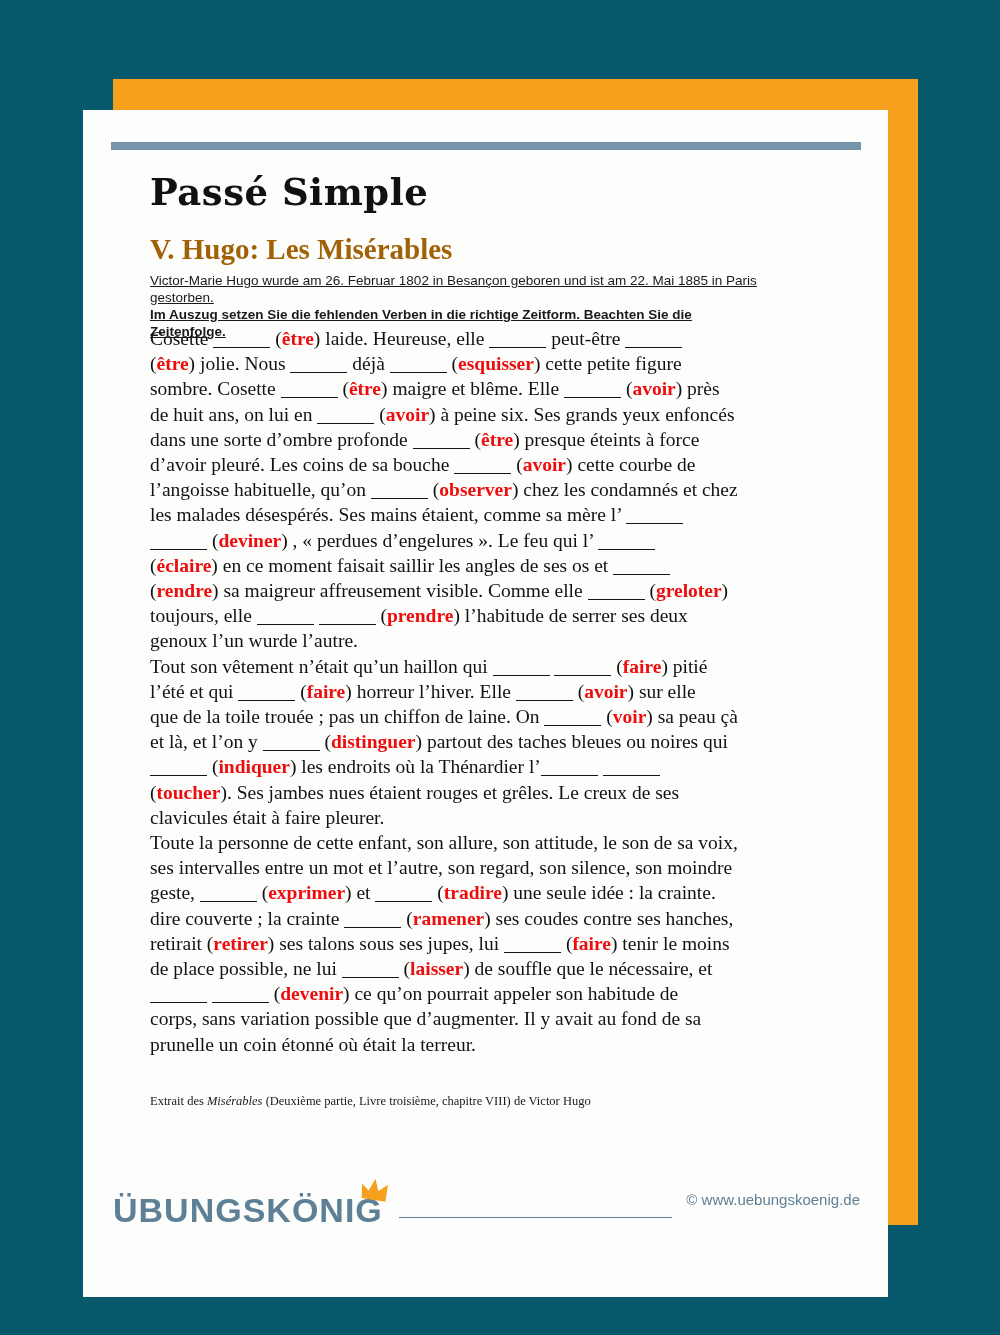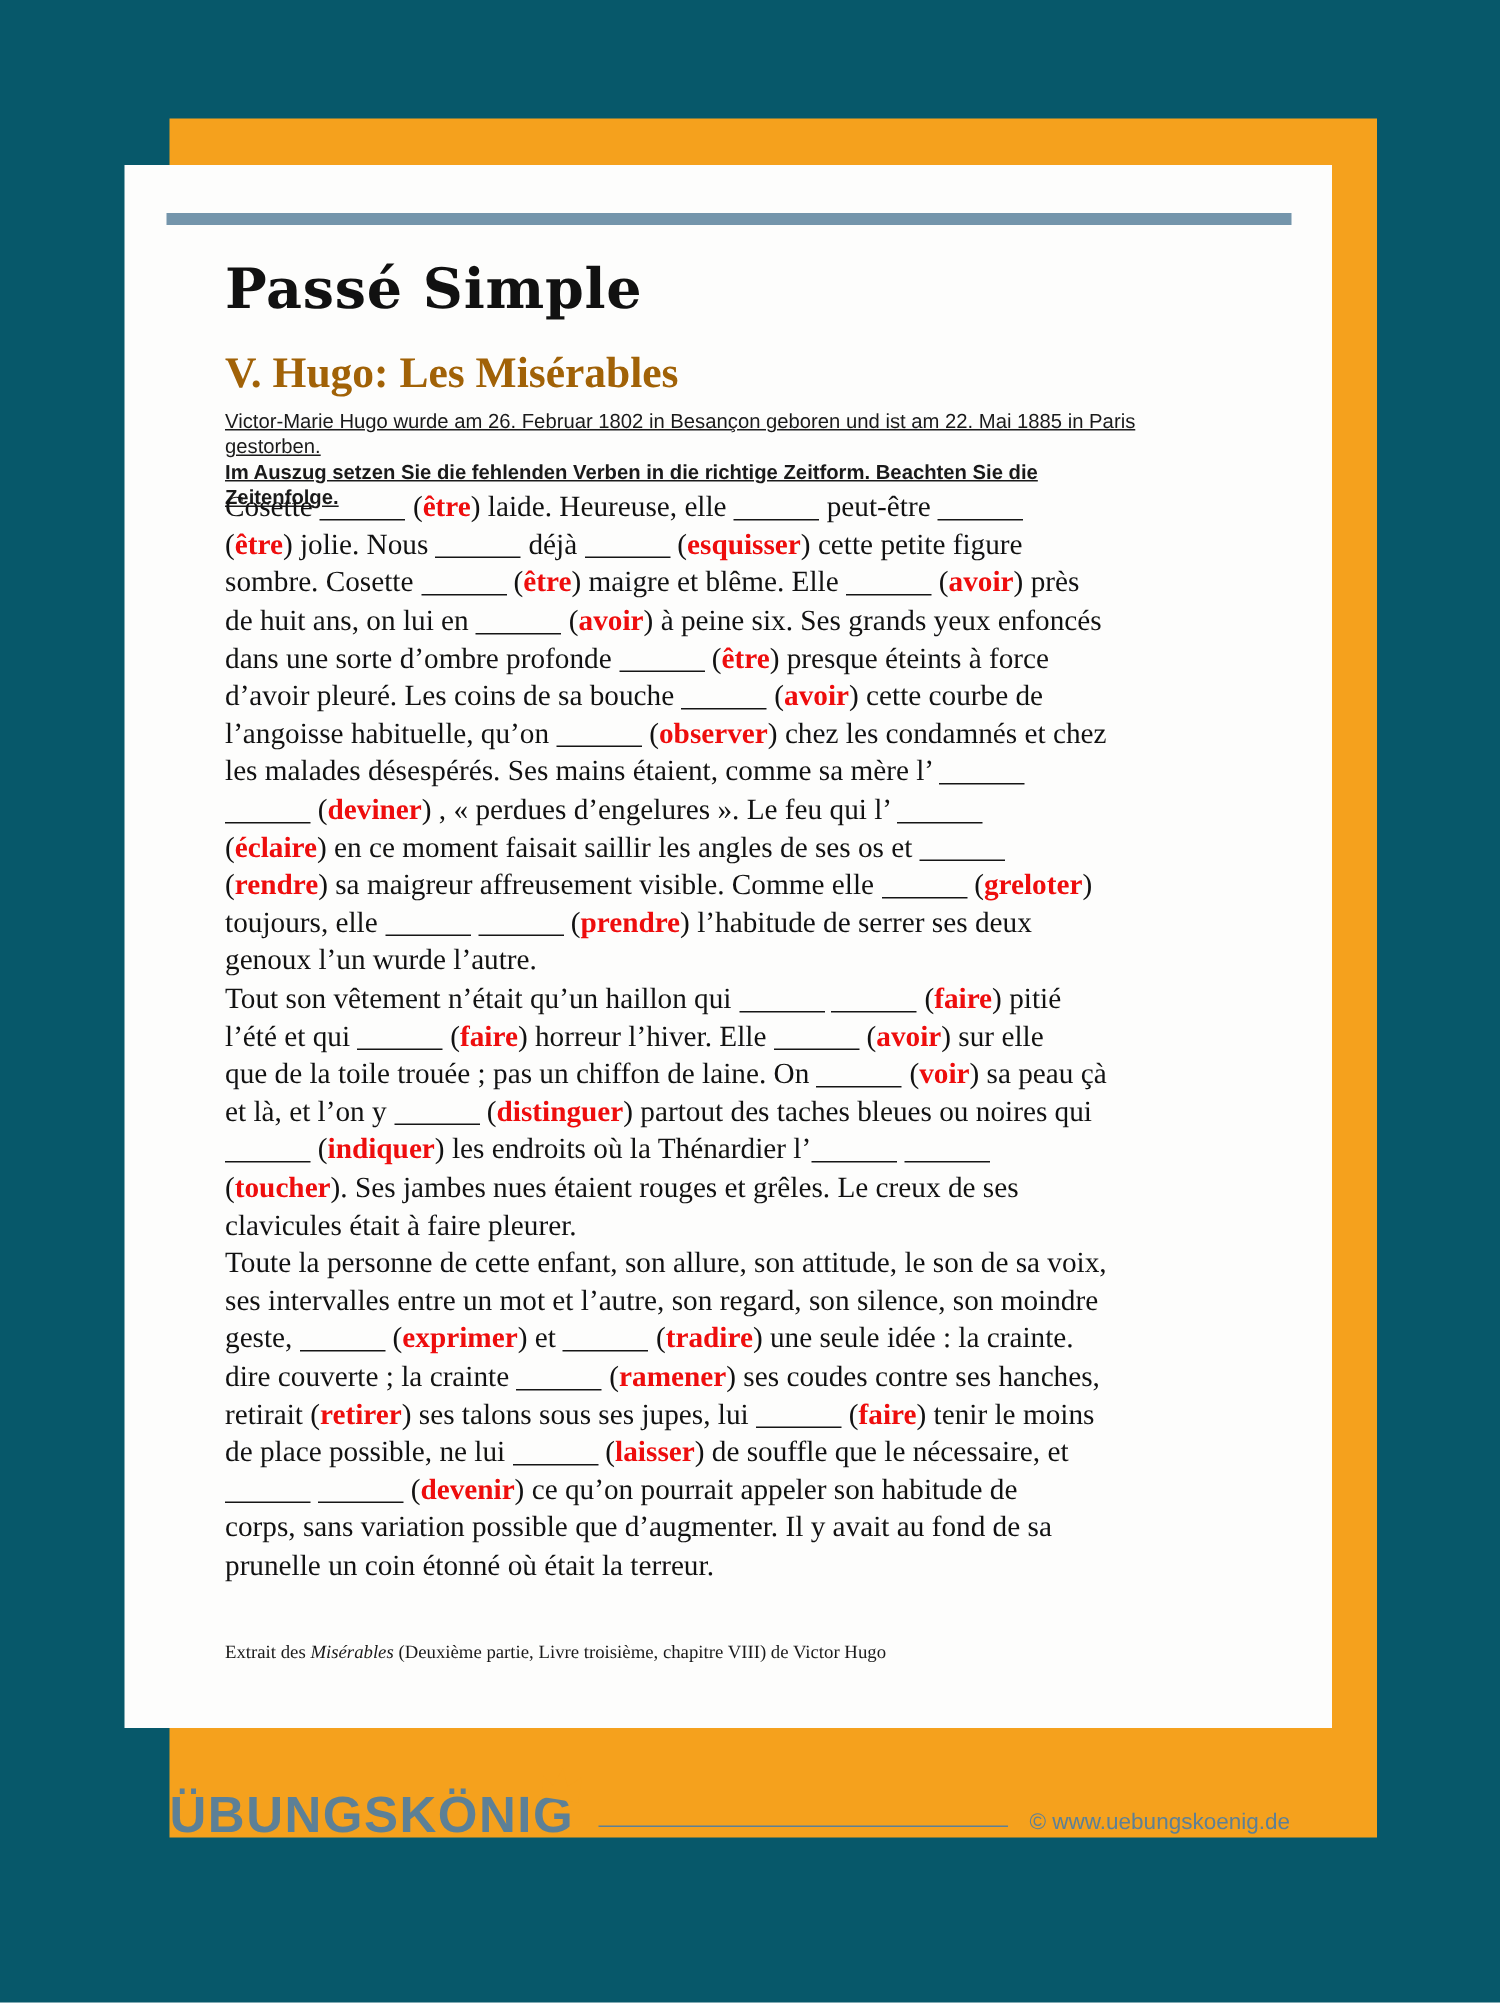--- a/index.html
+++ b/index.html
@@ -5,21 +5,21 @@
   html,body{margin:0;padding:0;}
   body{
     width:1000px;height:1335px;position:relative;overflow:hidden;
     background:#07586a;font-family:"Liberation Serif", serif;
   }
   .sheet-orange{
     position:absolute;left:113px;top:79px;width:805px;height:1146px;
     background:#f5a11d;
   }
   .page{
-    position:absolute;left:83px;top:110px;width:805px;height:1042px;
+    position:absolute;left:83px;top:110px;width:805px;height:1187px;
     background:#fdfdfc;
   }
   .rule-top{
     position:absolute;left:28px;top:32px;width:750px;height:8px;
     background:#7495ab;
   }
   .title{
     position:absolute;left:67px;top:62px;
     font-family:"DejaVu Serif", serif;font-weight:bold;
     font-size:37px;line-height:1.1;color:#111;letter-spacing:.5px;
@@ -61,21 +61,21 @@
     font-size:34px;line-height:.95;color:#5d8096;letter-spacing:1px;
   }
   .crown{
     position:absolute;right:-8px;top:-15px;width:31px;height:23px;
     transform:rotate(9deg);
   }
   .sep-rule{flex:1;margin-left:16px;margin-right:14px;margin-bottom:8px;
     border-bottom:1.6px solid #5d8096;height:1px;}
   .copyright{
     font-family:"Liberation Sans", sans-serif;font-size:15px;color:#5d8096;
-    margin-bottom:3px;white-space:nowrap;
+    margin-bottom:18px;white-space:nowrap;
   }
 </style>
 </head>
 <body>
 
 <div class="sheet-orange"></div>
 
 <div class="page">
 
   <div class="rule-top"></div>

